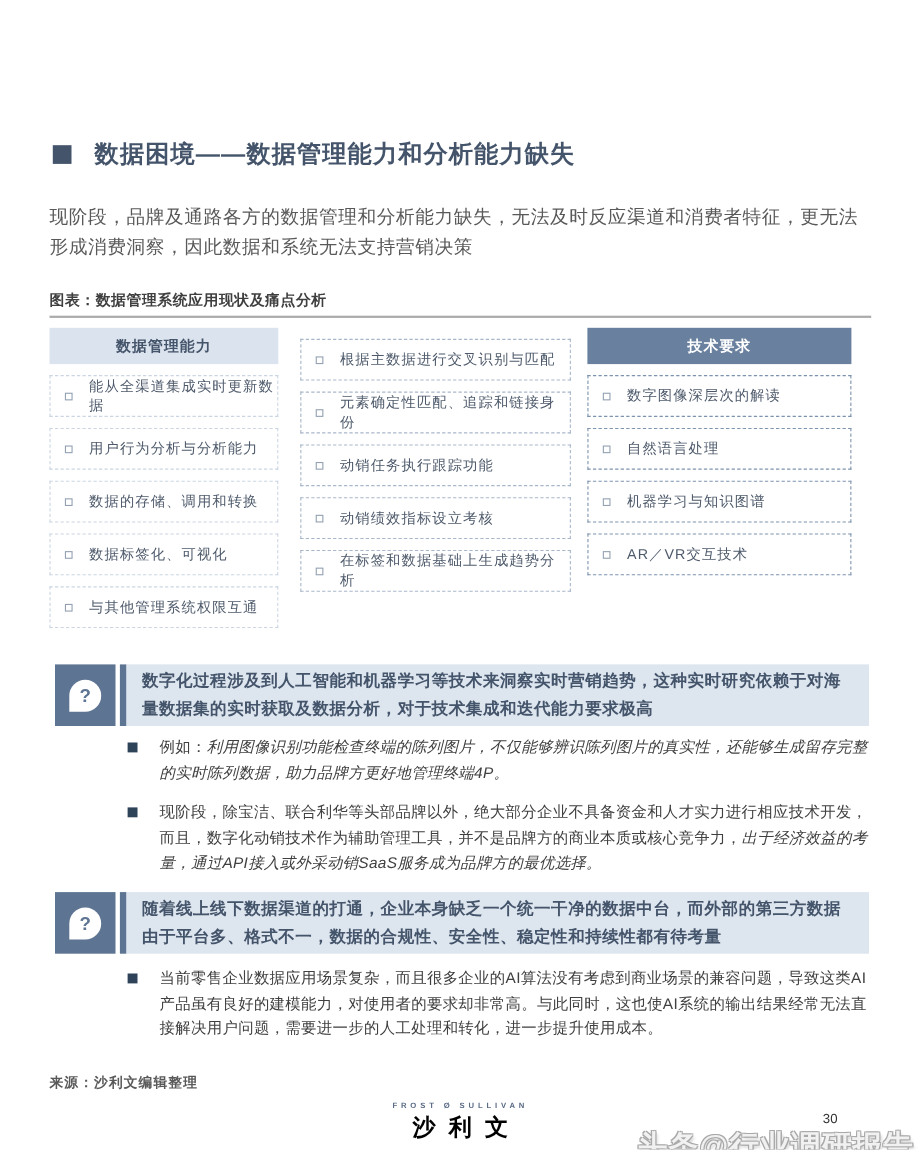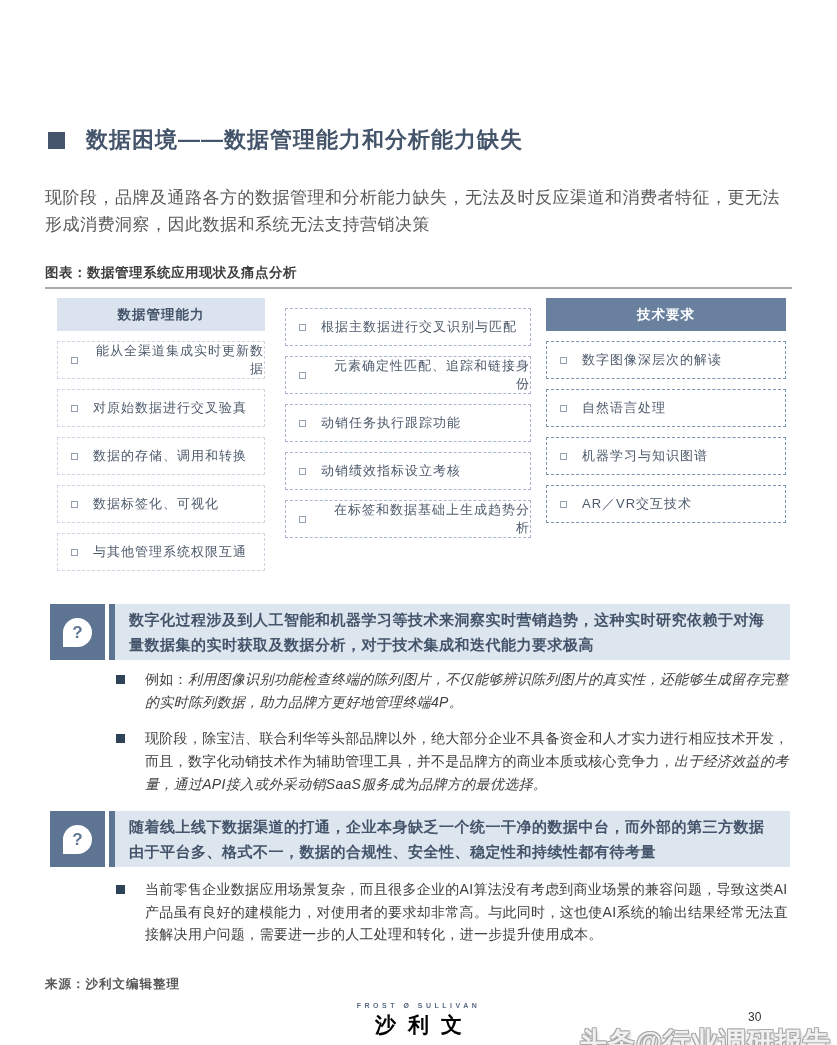--- a/index.html
+++ b/index.html
@@ -12,21 +12,21 @@
   .page-title { font-size:22px; font-weight:bold; color:#44546A; letter-spacing:1px; }
 
   
   .intro { position:absolute; left:45px; top:158px; width:752px; font-size:17px; line-height:1.6; color:#595959; letter-spacing:0.5px; }
 
   
   .figure-label { position:absolute; left:45px; top:238px; font-size:13.5px; font-weight:bold; color:#3f3f3f; letter-spacing:0.5px; }
   .rule { position:absolute; left:45px; top:261px; width:747px; height:2px; background:#aaaaaa; }
 
   
-  .columns { position:absolute; left:57px; top:272px; width:729px; display:flex;text-align:right; }
+  .columns { position:absolute; left:45px; top:272px; width:729px; display:flex; }
   .col { display:flex; flex-direction:column; }
   .col1 { width:208px; }
   .col2 { width:246px; margin-left:20px; }
   .col3 { width:240px; margin-left:15px; }
   .col-header { height:33px; display:flex; align-items:center; justify-content:center; font-size:13.5px; font-weight:bold; letter-spacing:1px; }
   .h-light  { background:#dbe3ee; color:#44546A; }
   .h-medium { background:#8e9eb8; color:#ffffff; }
   .h-dark   { background:#69809f; color:#ffffff; }
   .item-box { margin-top:10px; height:38px; display:flex; align-items:center; padding-left:13px; background:#ffffff; }
   .b-light  { border:1px dashed #ccd6e3; }
@@ -78,21 +78,21 @@
   <div class="columns">
 
     <div class="col col1">
       <div class="col-header h-light">数据管理能力</div>
       <div class="item-box b-light">
         <span class="sq-outline"></span>
         <span class="item-label">能从全渠道集成实时更新数据</span>
       </div>
       <div class="item-box b-light">
         <span class="sq-outline"></span>
-        <span class="item-label">对原始数据进行交叉验真</span>
+        <span class="item-label">用户行为分析与分析能力</span>
       </div>
       <div class="item-box b-light">
         <span class="sq-outline"></span>
         <span class="item-label">数据的存储、调用和转换</span>
       </div>
       <div class="item-box b-light">
         <span class="sq-outline"></span>
         <span class="item-label">数据标签化、可视化</span>
       </div>
       <div class="item-box b-light">

